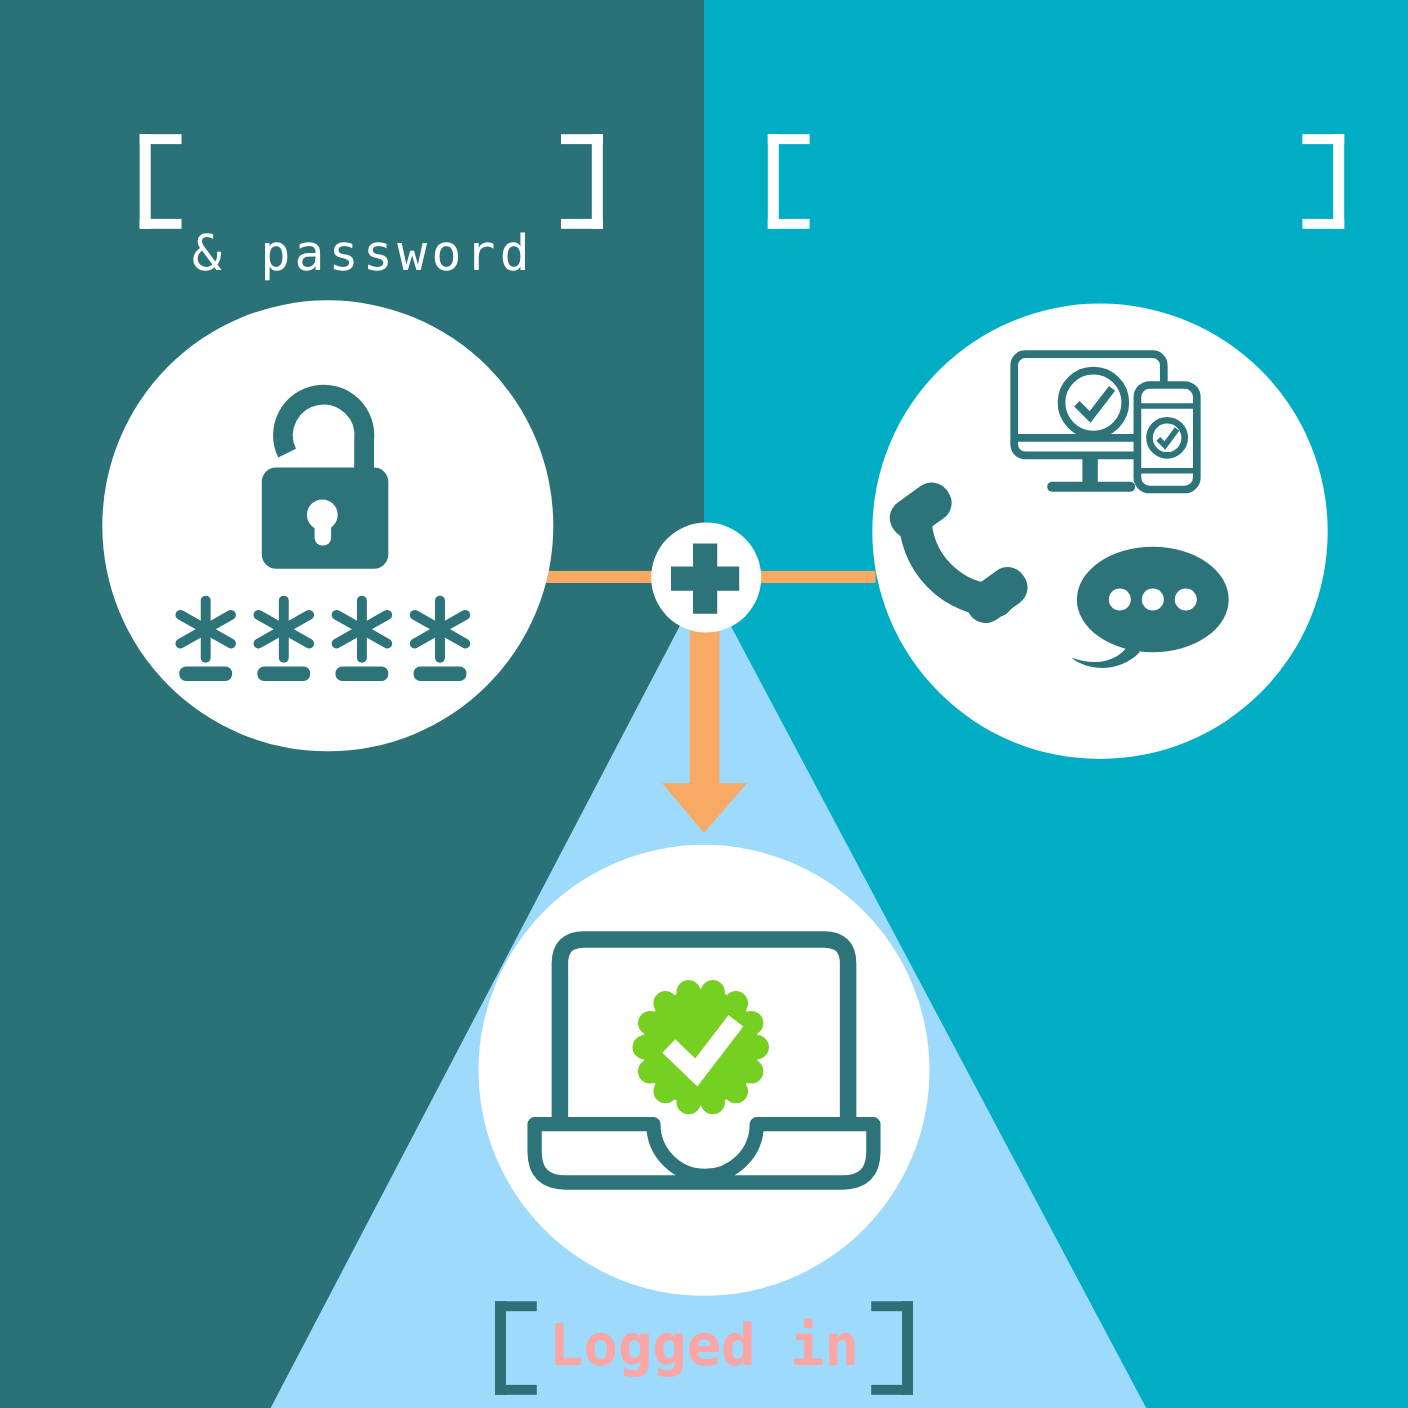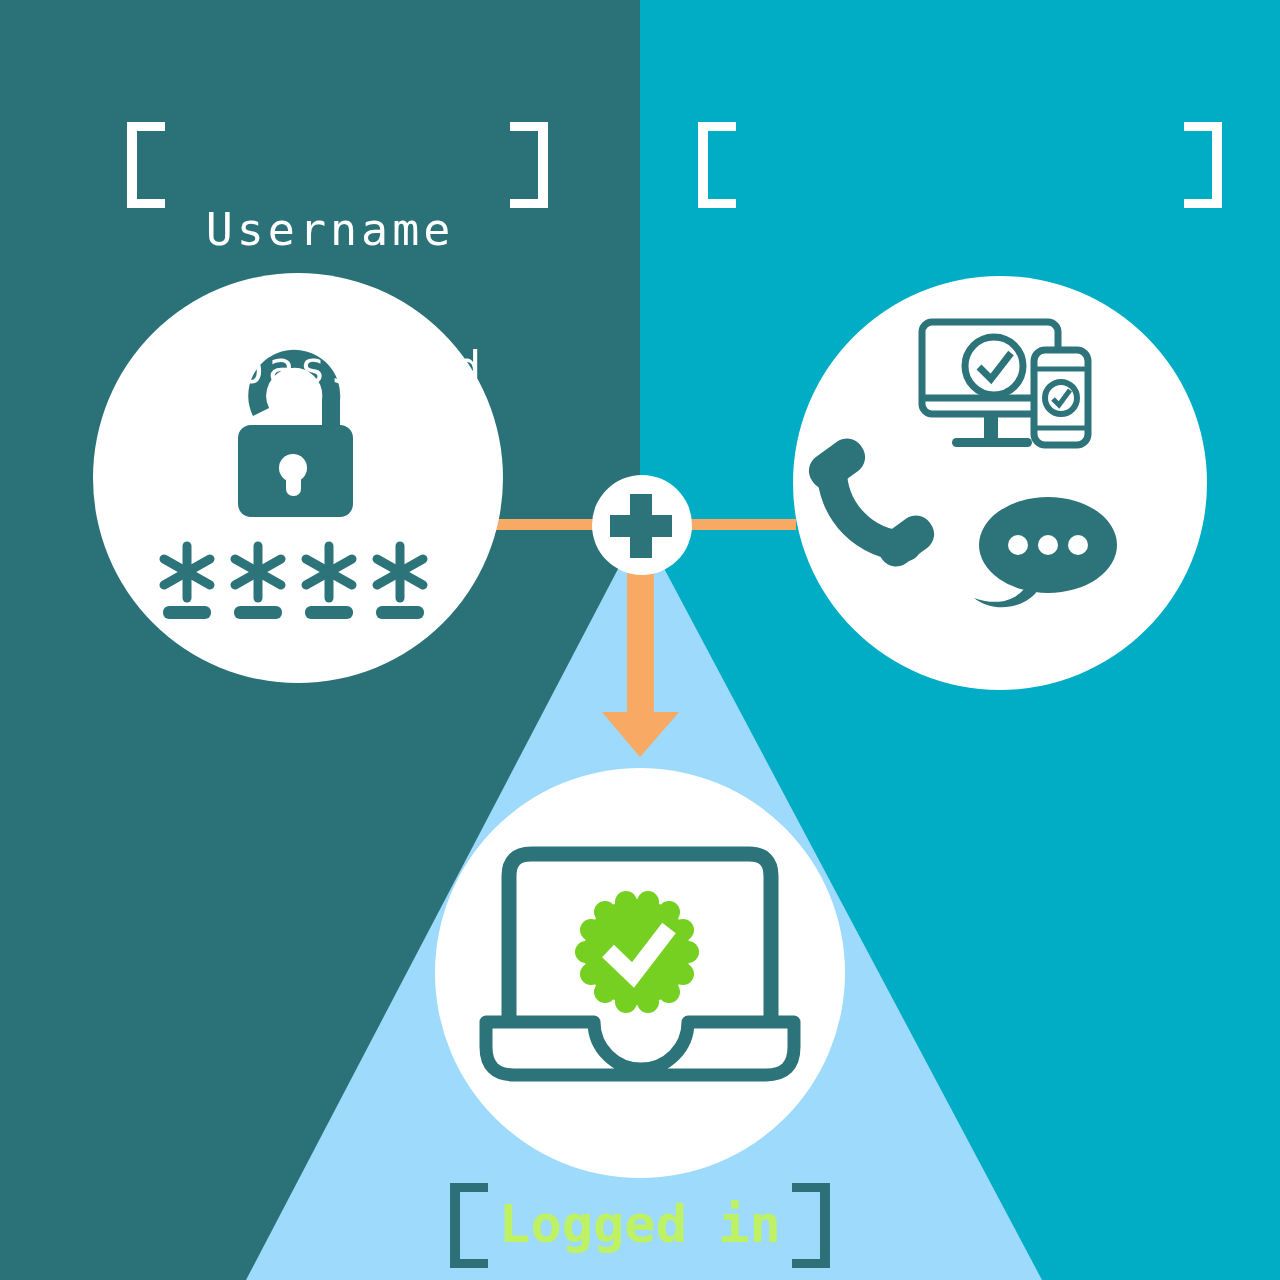--- a/index.html
+++ b/index.html
@@ -11,21 +11,21 @@
 
   .hlabel {
     position:absolute; color:#ffffff; text-align:center; white-space:pre;
     font-size:45px; line-height:46px; letter-spacing:4px;
     font-family:"DejaVu Sans Mono","Liberation Mono",monospace;
   }
   .hlabel .ln { display:block; }
 
   .result-label {
     position:absolute; left:457px; top:1196px; width:366px;
-    color:#bef264; font-weight:bold; font-size:52px; line-height:56px;
+    color:#fca5a5; font-weight:bold; font-size:52px; line-height:56px;
     letter-spacing:0px; text-align:center; white-space:pre;
     font-family:"DejaVu Sans Mono","Liberation Mono",monospace;
   }
 
   .br { position:absolute; width:38px; height:86px; box-sizing:border-box; }
   .br.open  { border-left:10px solid #fff; border-top:9px solid #fff; border-bottom:9px solid #fff; }
   .br.close { border-right:10px solid #fff; border-top:9px solid #fff; border-bottom:9px solid #fff; }
   .br.teal.open  { border-color:#2D7077; }
   .br.teal.close { border-color:#2D7077; }
 
@@ -149,21 +149,20 @@
         <circle cx="648" cy="902" r="11"></circle>
       <circle cx="669" cy="912" r="11"></circle>
         <circle cx="683" cy="930" r="11"></circle>
       <circle cx="637" cy="952" r="53"></circle>
       <path d="M 608 951 L 633 975 L 669 928" fill="none" stroke="#FFFFFF" stroke-width="17"></path>
     </g>
   </svg>
 
   <div class="br open b-l1"></div>
   <div class="hlabel lab1">
-    <span class="ln">Username</span>
     <span class="ln">&amp; password</span>
   </div>
   <div class="br close b-r1"></div>
 
   <div class="br open b-l2"></div>
   <div class="br close b-r2"></div>
 
   <div class="br teal open b-l3"></div>
   <div class="result-label">Logged in</div>
   <div class="br teal close b-r3"></div>

